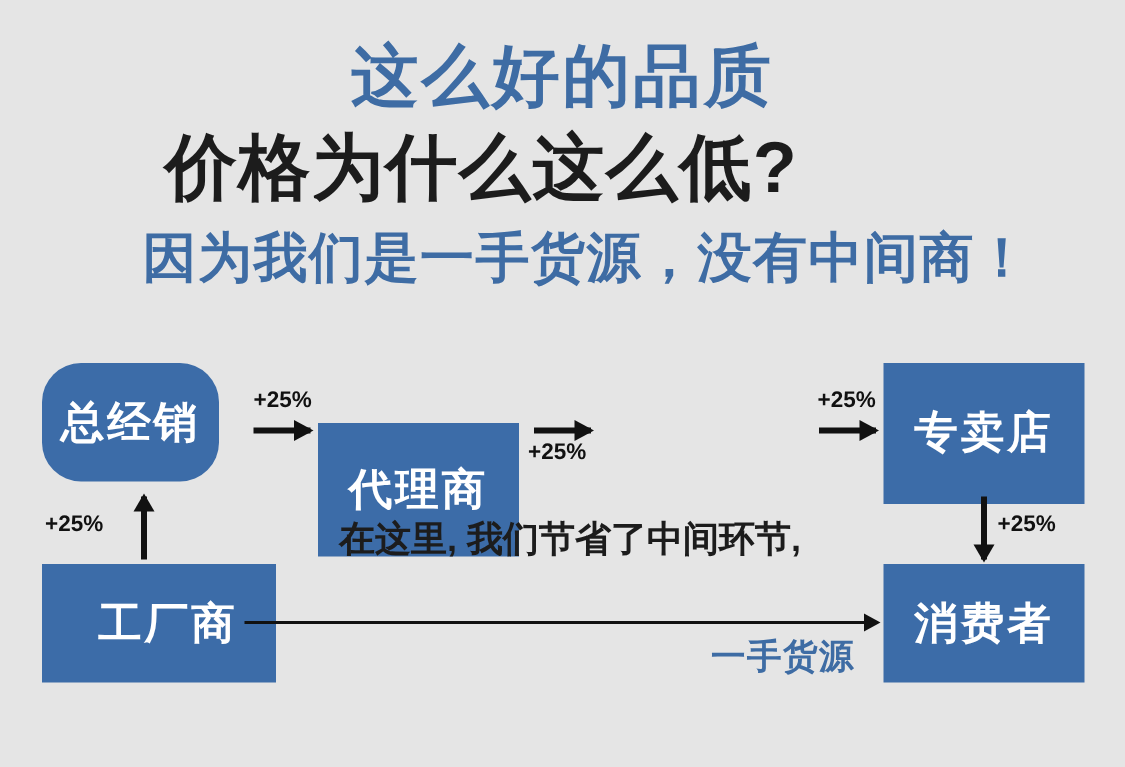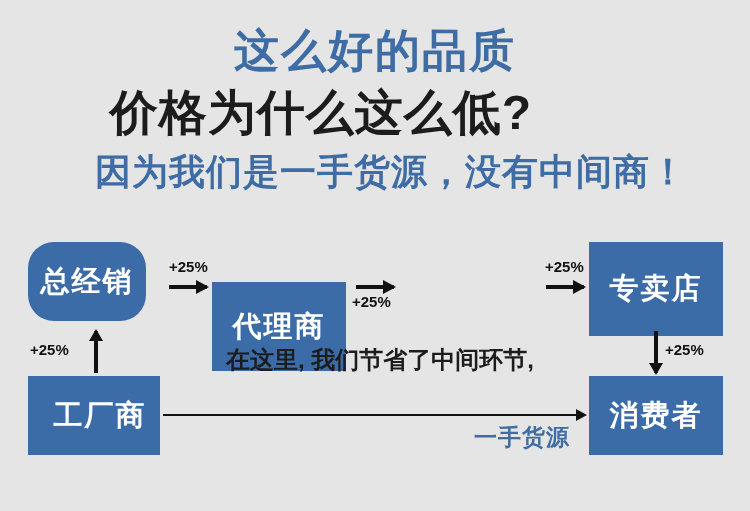--- a/index.html
+++ b/index.html
@@ -181,21 +181,21 @@
 
   <div class="subtitle">因为我们是一手货源，没有中间商！</div>
 
   <div class="node" style="left:28px; top:242px; width:118px; height:79px;border-radius:26px;">总经销</div>
 
   <div class="node" style="left:212px; top:242px; width:134px; height:89px;margin-top:40px;">代理商</div>
 
 
   <div class="node" style="left:589px; top:242px; width:134px; height:94px;">专卖店</div>
 
-  <div class="node" style="left:28px; top:376px; width:132px; height:79px;padding-left:12px;">工厂商</div>
+  <div class="node" style="left:28px; top:376px; width:156px; height:79px;padding-left:12px;">工厂商</div>
 
   <div class="node" style="left:589px; top:376px; width:134px; height:79px;text-align:right;">消费者</div>
 
   <div class="h-arrow" style="left:169px; top:285px; width:38px;"></div>
   <div class="pct" style="left:169px; top:258px;">+25%</div>
 
   <div class="h-arrow" style="left:356px; top:285px; width:38px;"></div>
   <div class="pct" style="left:352px; top:293px;">+25%</div>
 
   <div class="h-arrow" style="left:546px; top:285px; width:38px;"></div>

